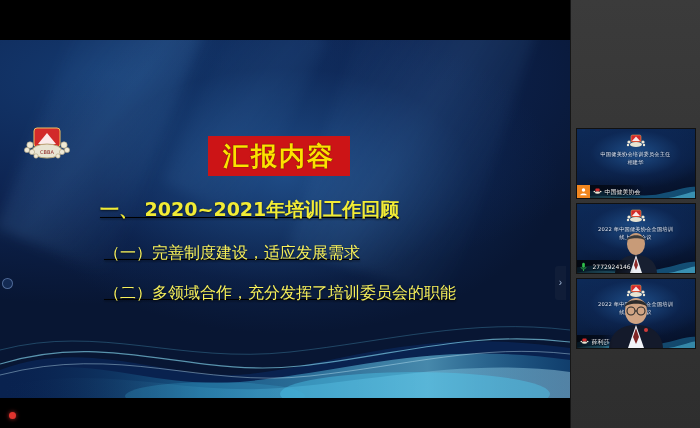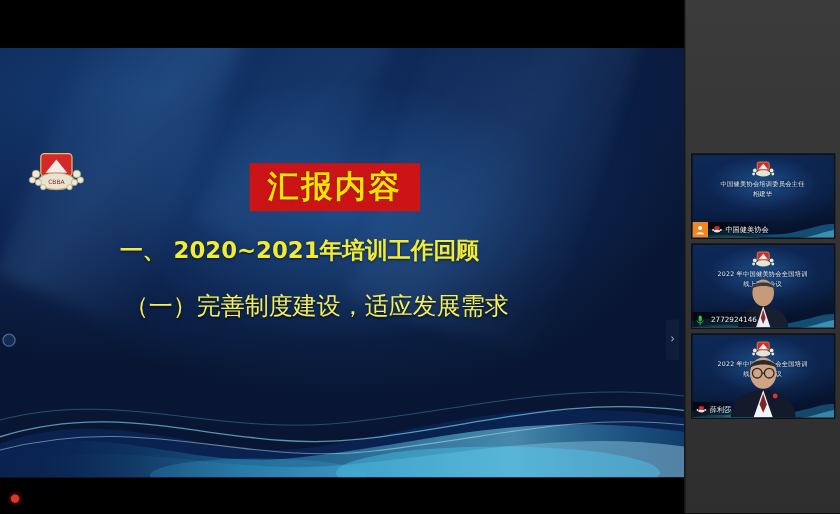--- a/index.html
+++ b/index.html
@@ -78,35 +78,36 @@
     line-height: 1;
     text-shadow: 0 0 1px #000;
     font-family: "DejaVu Sans", "Liberation Sans", sans-serif;
   }
 
   
   #slide-body {
     position: absolute;
     left: 0; top: 160px;
     width: 584px;
+    text-decoration: underline;
   }
   .line {
     color: #f2ec35;
     line-height: 1;
     white-space: nowrap;
     font-family: "DejaVu Sans", "Liberation Sans", sans-serif;
     text-shadow: 0 1px 2px rgba(0,0,0,.6);
   }
   .line.lvl1 {
     font-size: 19px;
     font-weight: bold;
     margin-left: 100px;
   }
   .line.lvl2 {
-    font-size: 20px;
+    font-size: 16px;
     font-weight: normal;
     margin-left: 104px;
     color: #f7f05a;
   }
   .gap-a { height: 26px; }
   .gap-b { height: 24px; }
   .gap-c { height: 24px; }
   .gap-d { height: 22px; }
 
   
@@ -290,20 +291,21 @@
 
       <div id="title-banner">
         <span class="title-text">汇报内容</span>
       </div>
 
       <div id="slide-body">
         <div class="line lvl1">一、 2020~2021年培训工作回顾</div>
         <div class="gap-a"></div>
         <div class="line lvl2">（一）完善制度建设，适应发展需求</div>
         <div class="gap-b"></div>
+        <div class="line lvl2">（二）多领域合作，充分发挥了培训委员会的职能</div>
         <div class="gap-c"></div>
         <div class="gap-d"></div>
       </div>
 
       <div id="stage-left-dot"></div>
       <div id="stage-collapse">›</div>
     </div>
 
     <div id="rec-indicator"></div>
   </div>

